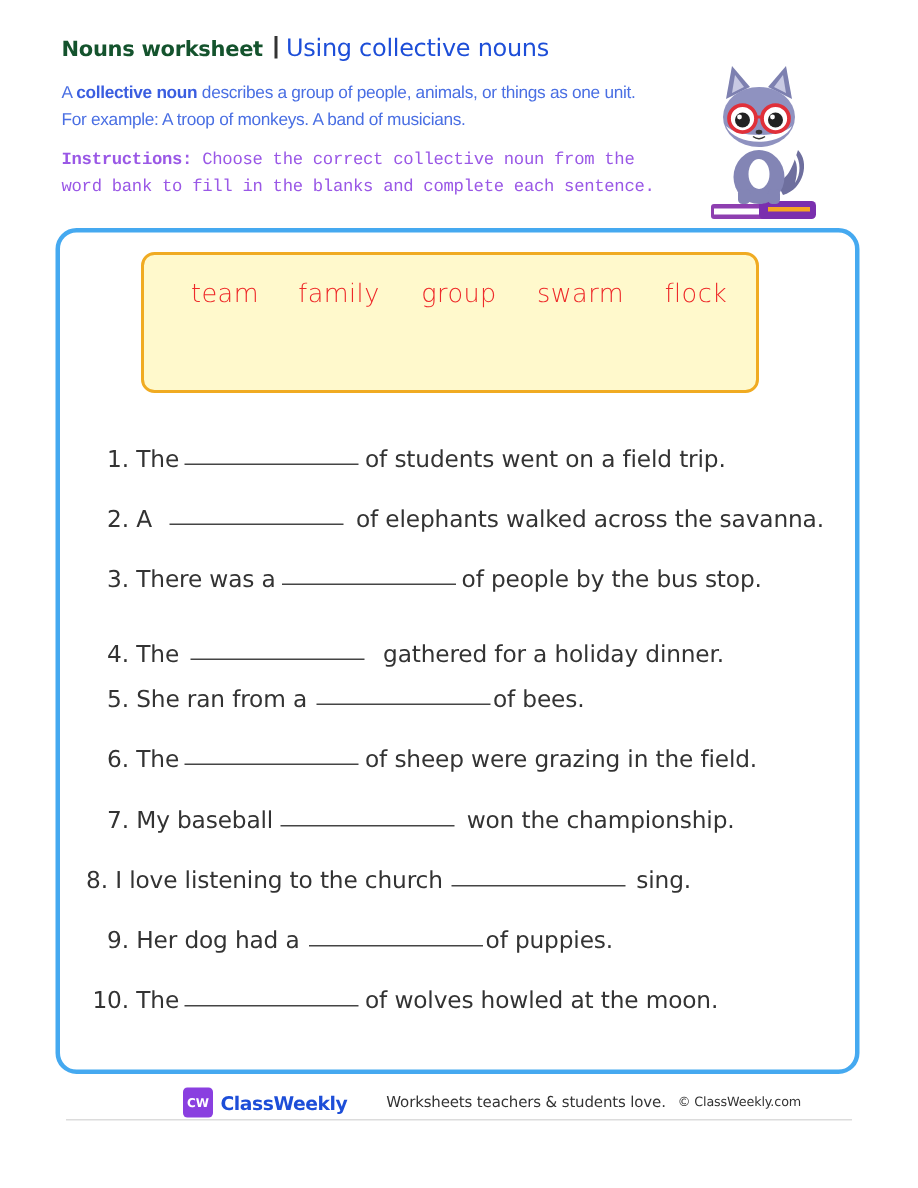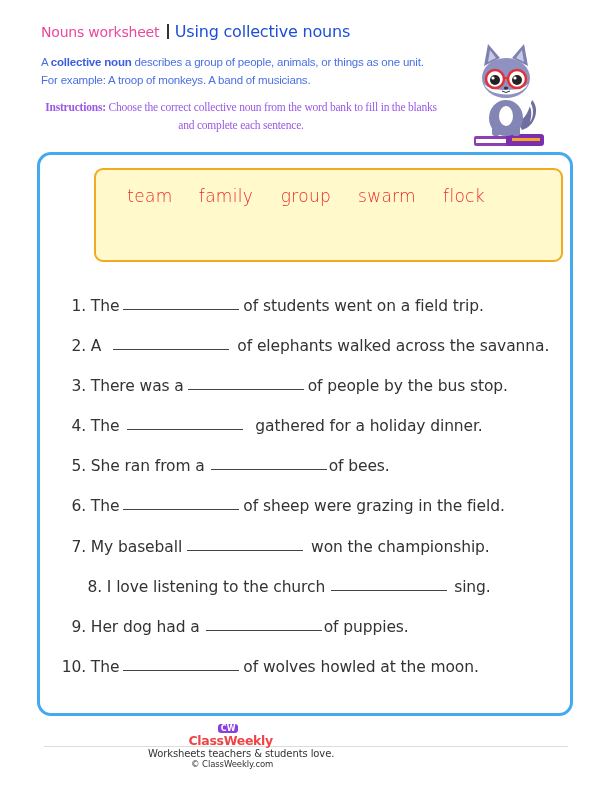--- a/index.html
+++ b/index.html
@@ -1,43 +1,43 @@
 <!DOCTYPE html>
 <html><head>
   <meta charset="utf-8">
   <style>
     html, body { margin: 0; padding: 0; }
     body { width: 612px; height: 792px; background: #ffffff; position: relative; overflow: hidden; font-family: "DejaVu Sans", sans-serif; }
     .title-row { position: absolute; left: 41px; top: 22px; height: 20px; display: flex; align-items: baseline; white-space: nowrap; }
-    .title-main { font-family: "DejaVu Sans", sans-serif; font-weight: normal; font-size: 14px; color: #ec4899; letter-spacing: -0.2px; }
+    .title-main { font-family: "DejaVu Sans", sans-serif; font-weight: bold; font-size: 14px; color: #14532d; letter-spacing: -0.2px; }
     .title-sep { display: inline-block; width: 1.5px; height: 15px; background: #333; margin: 0 6px 0 8px; position: relative; top: 2px; }
     .title-sub { font-family: "DejaVu Sans", sans-serif; font-size: 16px; color: #1d4ed8; letter-spacing: -0.2px; }
 
     .intro { position: absolute; left: 41px; top: 53px; width: 400px; font-size: 11.5px; line-height: 18px; color: #4a6fe3; letter-spacing: -0.2px; font-family: "Liberation Sans", sans-serif; }
     .intro b { font-weight: bold; color: #3b5ee0; }
-    .instructions { position: absolute; left: 41px; top: 98px; width: 400px; font-size: 11.5px; line-height: 18px; color: #9a58e6; letter-spacing: -0.2px; font-family: Liberation Serif, serif; text-align: center; }
+    .instructions { position: absolute; left: 41px; top: 98px; width: 400px; font-size: 11.5px; line-height: 18px; color: #9a58e6; letter-spacing: -0.2px; font-family: Liberation Mono, monospace; }
     .instructions b { font-weight: bold; }
 
     .mascot { position: absolute; left: 470px; top: 38px; width: 80px; height: 115px; }
 
     .main-box { position: absolute; left: 37px; top: 152px; width: 536px; height: 564px; border: 3px solid #45a9f0; border-radius: 14px; box-sizing: border-box; }
 
-    .word-bank { position: absolute; left: 94px; top: 168px; width: 469px; height: 94px; background: #fff9cc; border: 2.5px solid #f0ab22; border-radius: 9px; box-sizing: border-box; }
+    .word-bank { position: absolute; left: 94px; top: 168px; width: 412px; height: 94px; background: #fff9cc; border: 2.5px solid #f0ab22; border-radius: 9px; box-sizing: border-box; }
     .wb-row { position: absolute; left: 0; width: 100%; height: 26px; }
     .wb-word { position: absolute; font-family: "DejaVu Sans", sans-serif; font-size: 17px; color: #ee2a2a; font-weight: 300; letter-spacing: 0.3px; transform: translateX(-50%); white-space: nowrap; }
 
     .questions { position: absolute; left: 0; top: 0; }
     .q { position: absolute; height: 22px; font-family: "DejaVu Sans", sans-serif; font-size: 15.5px; color: #333; white-space: nowrap; letter-spacing: -0.1px; }
     .q .num { display: inline-block; text-align: right; }
     .blank { display: inline-block; width: 116px; border-bottom: 1px solid #444; height: 1px; vertical-align: baseline; margin: 0 4px; position: relative; top: -1px; }
 
     .footer-line { position: absolute; left: 44px; top: 746px; width: 524px; height: 1px; background: #dcdcdc; }
-    .footer { position: absolute; left: 122px; top: 724px; height: 22px; display: flex; align-items: center; white-space: nowrap; flex-direction: column; }
+    .footer { position: absolute; left: 122px; top: 724px; height: 22px; display: flex; align-items: center; white-space: nowrap; }
     .logo-box { width: 20px; height: 20px; background: #8a3fe0; border-radius: 3px; color: #fff; font-size: 8px; font-weight: bold; display: flex; align-items: center; justify-content: center; font-family: "DejaVu Sans", sans-serif; }
-    .logo-text { margin-left: 5px; color: #ef4444; font-weight: bold; font-size: 12.5px; font-family: "DejaVu Sans", sans-serif; letter-spacing: -0.3px; }
+    .logo-text { margin-left: 5px; color: #1d4ed8; font-weight: bold; font-size: 12.5px; font-family: "DejaVu Sans", sans-serif; letter-spacing: -0.3px; }
     .tagline { margin-left: 26px; color: #333; font-size: 10px; font-family: "DejaVu Sans", sans-serif; letter-spacing: -0.1px; }
     .copyright { margin-left: 8px; color: #333; font-size: 8.5px; font-family: "DejaVu Sans", sans-serif; letter-spacing: -0.1px; }
   </style>
 </head>
 <body>
 
 <div class="title-row">
   <span class="title-main">Nouns worksheet</span>
   <span class="title-sep"></span>
   <span class="title-sub">Using collective nouns</span>
@@ -102,37 +102,37 @@
     <span>The</span><span class="blank"></span><span>of students went on a field trip.</span>
   </div>
   <div class="q" style="left:56px; top:337px;">
     <span class="num" style="width:30px;">2.</span>
     <span>A</span><span class="blank" style="margin:0 8px 0 12px;"></span><span>of elephants walked across the savanna.</span>
   </div>
   <div class="q" style="left:56px; top:377px;">
     <span class="num" style="width:30px;">3.</span>
     <span>There was a</span><span class="blank"></span><span>of people by the bus stop.</span>
   </div>
-  <div class="q" style="left:56px; top:417px;">
+  <div class="q" style="left:56px; top:427px;">
     <span class="num" style="width:30px;">4.</span>
     <span>The</span><span class="blank" style="margin:0 12px 0 8px;"></span><span>gathered for a holiday dinner.</span>
   </div>
   <div class="q" style="left:56px; top:457px;">
     <span class="num" style="width:30px;">5.</span>
     <span>She ran from a</span><span class="blank" style="margin:0 2px 0 6px;"></span><span>of bees.</span>
   </div>
   <div class="q" style="left:56px; top:497px;">
     <span class="num" style="width:30px;">6.</span>
     <span>The</span><span class="blank"></span><span>of sheep were grazing in the field.</span>
   </div>
   <div class="q" style="left:56px; top:538px;">
     <span class="num" style="width:30px;">7.</span>
     <span>My baseball</span><span class="blank" style="margin:0 8px 0 5px;"></span><span>won the championship.</span>
   </div>
-  <div class="q" style="left:72px; top:578px;">
+  <div class="q" style="left:42px; top:578px;">
     <span class="num" style="width:30px;">8.</span>
     <span>I love listening to the church</span><span class="blank" style="margin:0 7px 0 6px;"></span><span>sing.</span>
   </div>
   <div class="q" style="left:56px; top:618px;">
     <span class="num" style="width:30px;">9.</span>
     <span>Her dog had a</span><span class="blank" style="margin:0 2px 0 6px;"></span><span>of puppies.</span>
   </div>
   <div class="q" style="left:56px; top:658px;">
     <span class="num" style="width:30px;">10.</span>
     <span>The</span><span class="blank"></span><span>of wolves howled at the moon.</span>

